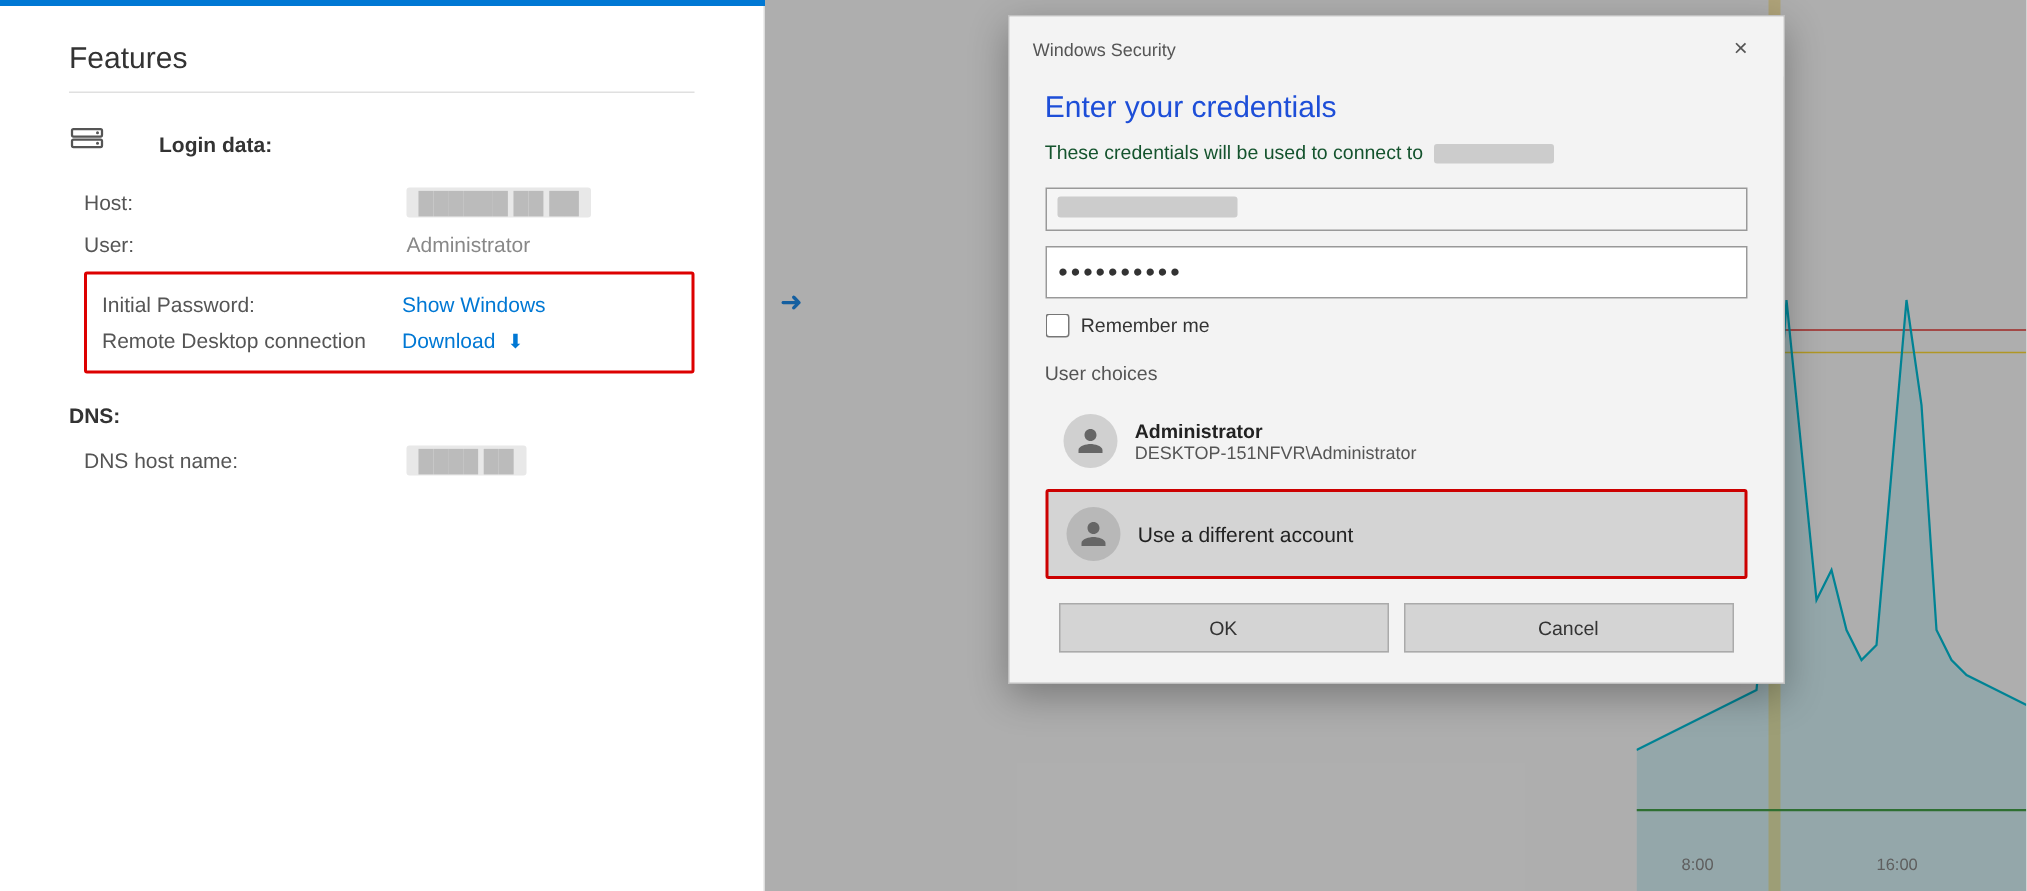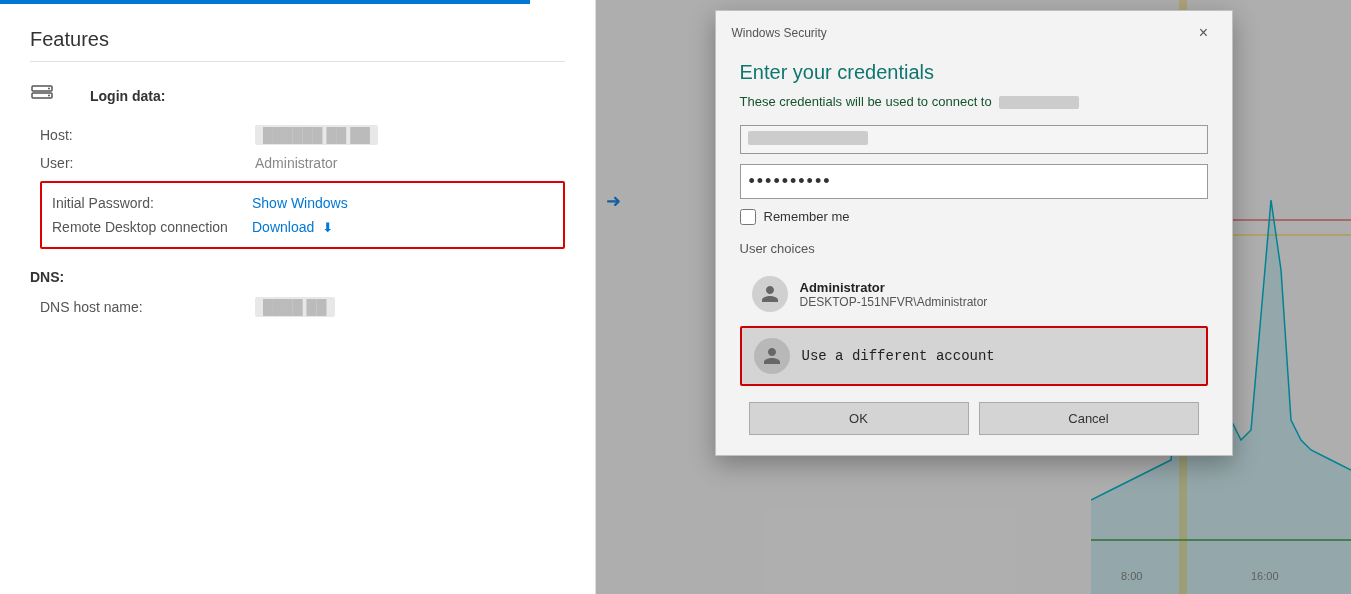--- a/index.html
+++ b/index.html
@@ -8,23 +8,23 @@
       font-size: 14px;
       background: #f0f0f0;
       width: 1351px;
       height: 594px;
       overflow: hidden;
       display: flex;
     }
 
     
     .left-panel {
-      width: 596px;
+      width: 510px;
       background: #fff;
-      padding: 20px 30px;
+      padding: 20px 46px;
       border-right: 1px solid #ddd;
       flex-shrink: 0;
     }
 
     .features-title {
       font-size: 20px;
       font-weight: 300;
       color: #333;
       margin-bottom: 20px;
       border-bottom: 1px solid #e0e0e0;
@@ -206,21 +206,21 @@
       justify-content: center;
     }
 
     .dialog-body {
       padding: 10px 24px 20px 24px;
     }
 
     .dialog-title {
       font-size: 20px;
       font-weight: 300;
-      color: #0f766e;
+      color: #1d4ed8;
       margin-bottom: 10px;
     }
 
     .dialog-subtitle {
       font-size: 13px;
       color: #14532d;
       margin-bottom: 16px;
     }
 
     .dialog-subtitle .domain-blur {
@@ -319,21 +319,20 @@
     .different-account-option {
       display: flex;
       align-items: center;
       padding: 10px 12px;
       cursor: pointer;
       background: #d4d4d4;
       border: 2px solid #c00;
       border-radius: 2px;
       margin-top: 4px;
       margin-bottom: 16px;
-      font-family: Liberation Mono, monospace;
     }
 
     .different-account-option .account-icon {
       background: #b8b8b8;
     }
 
     .different-account-label {
       font-size: 14px;
       color: #222;
     }

